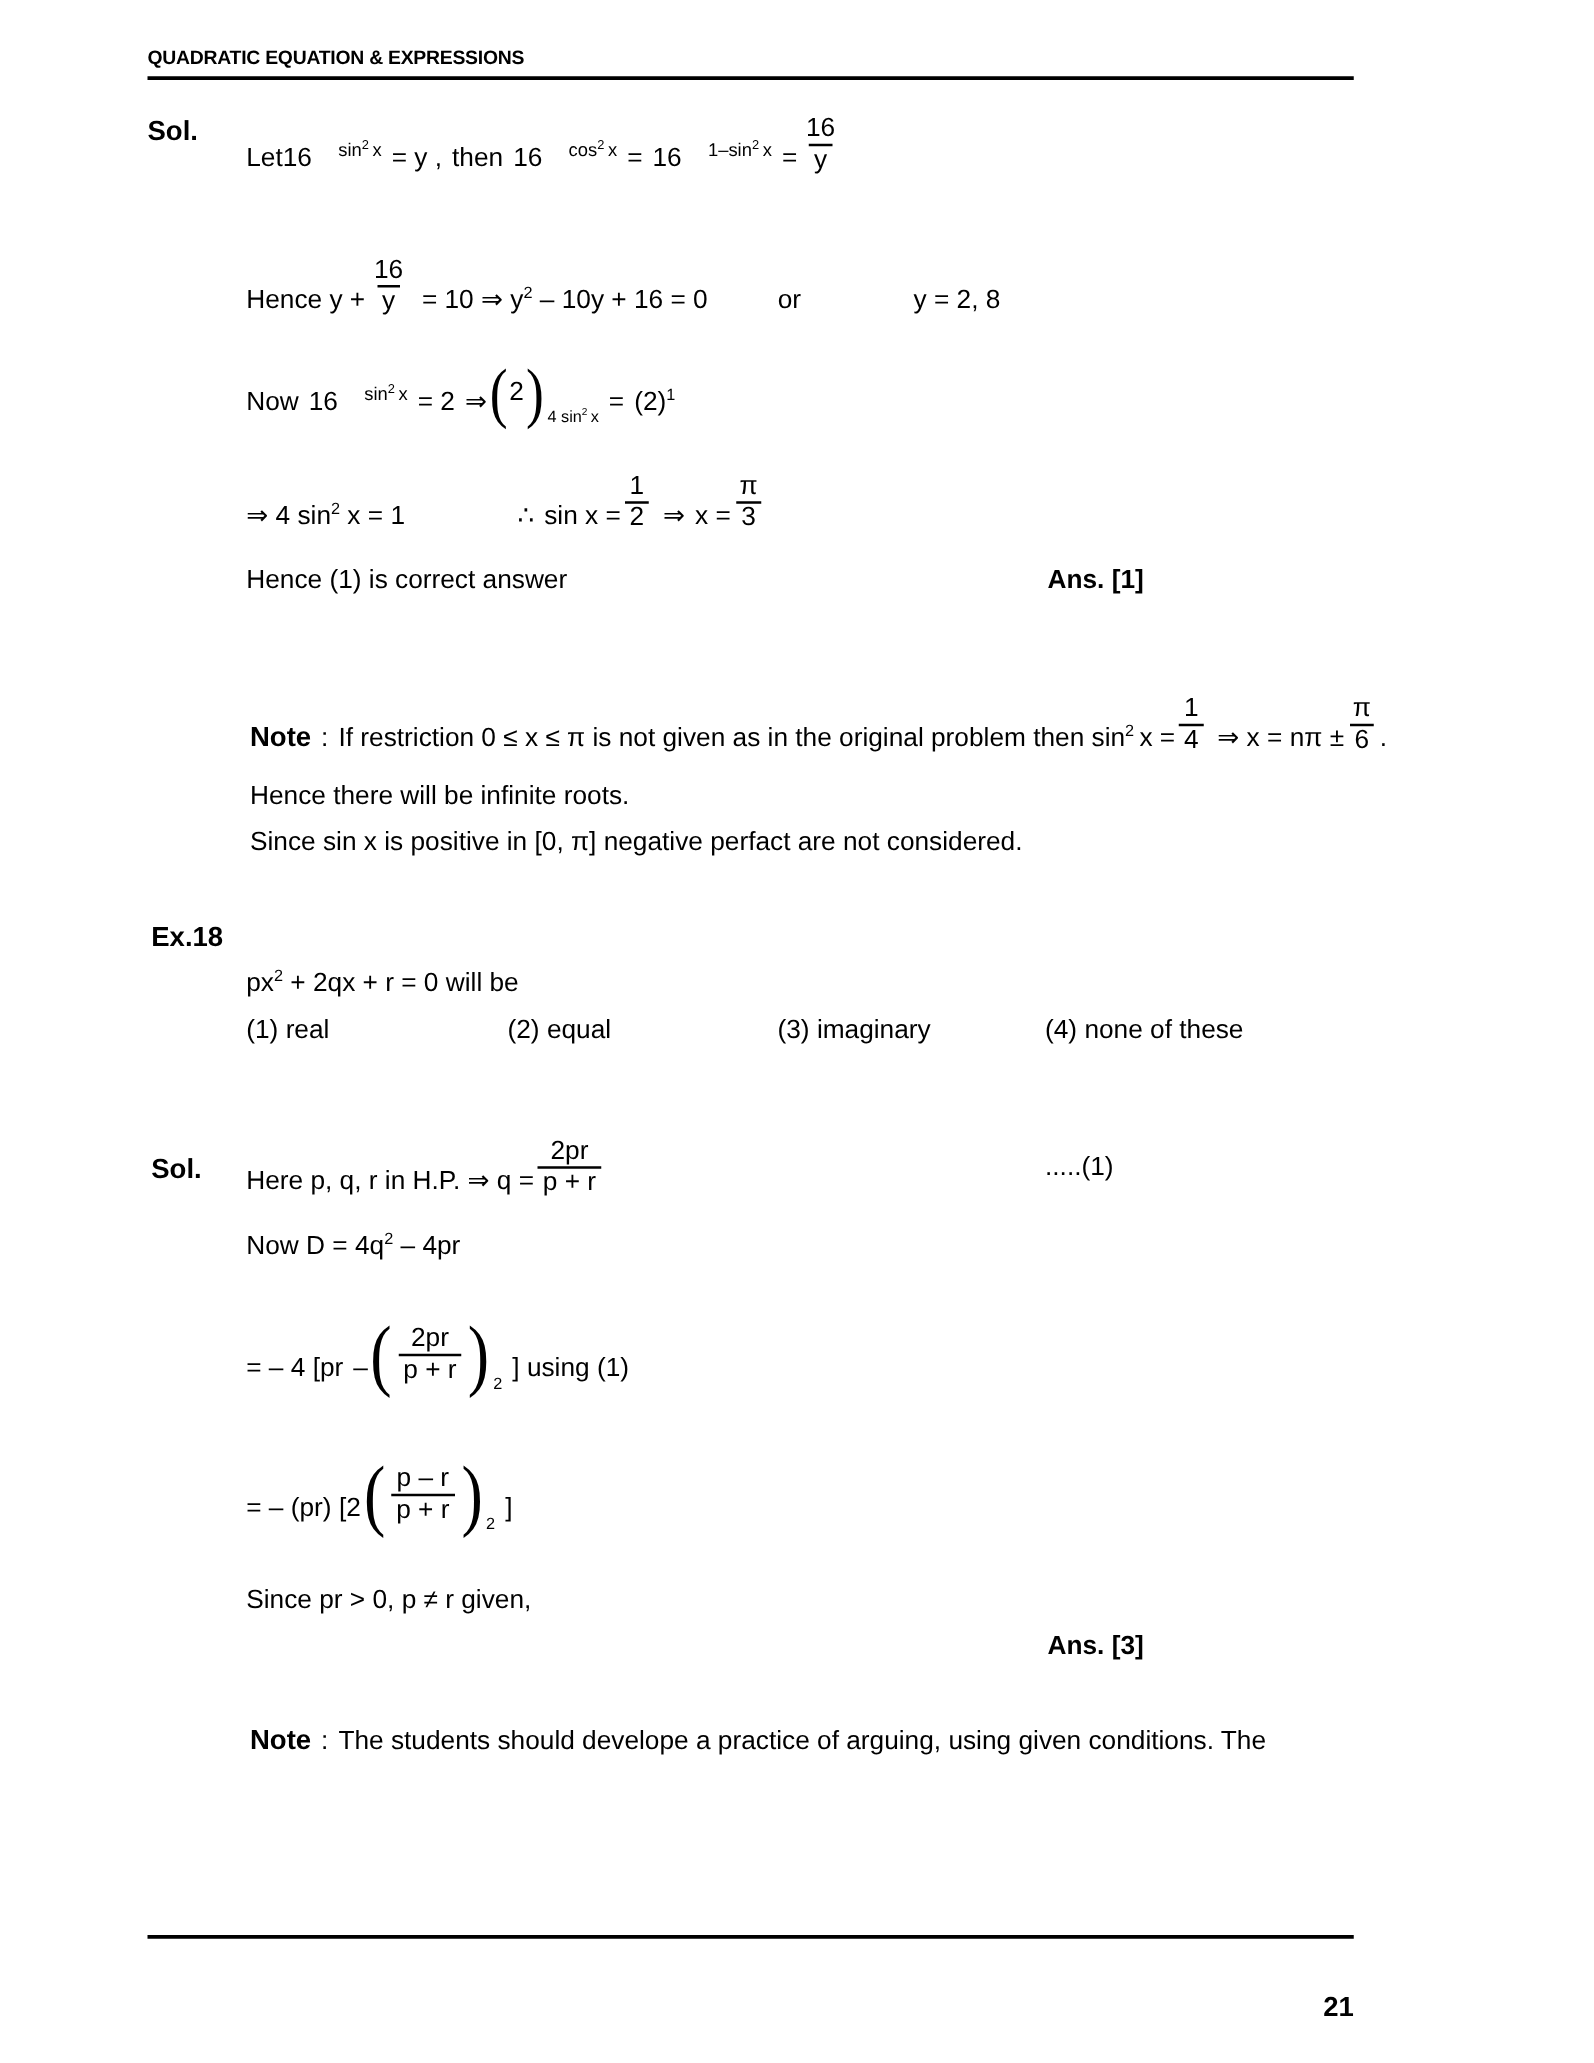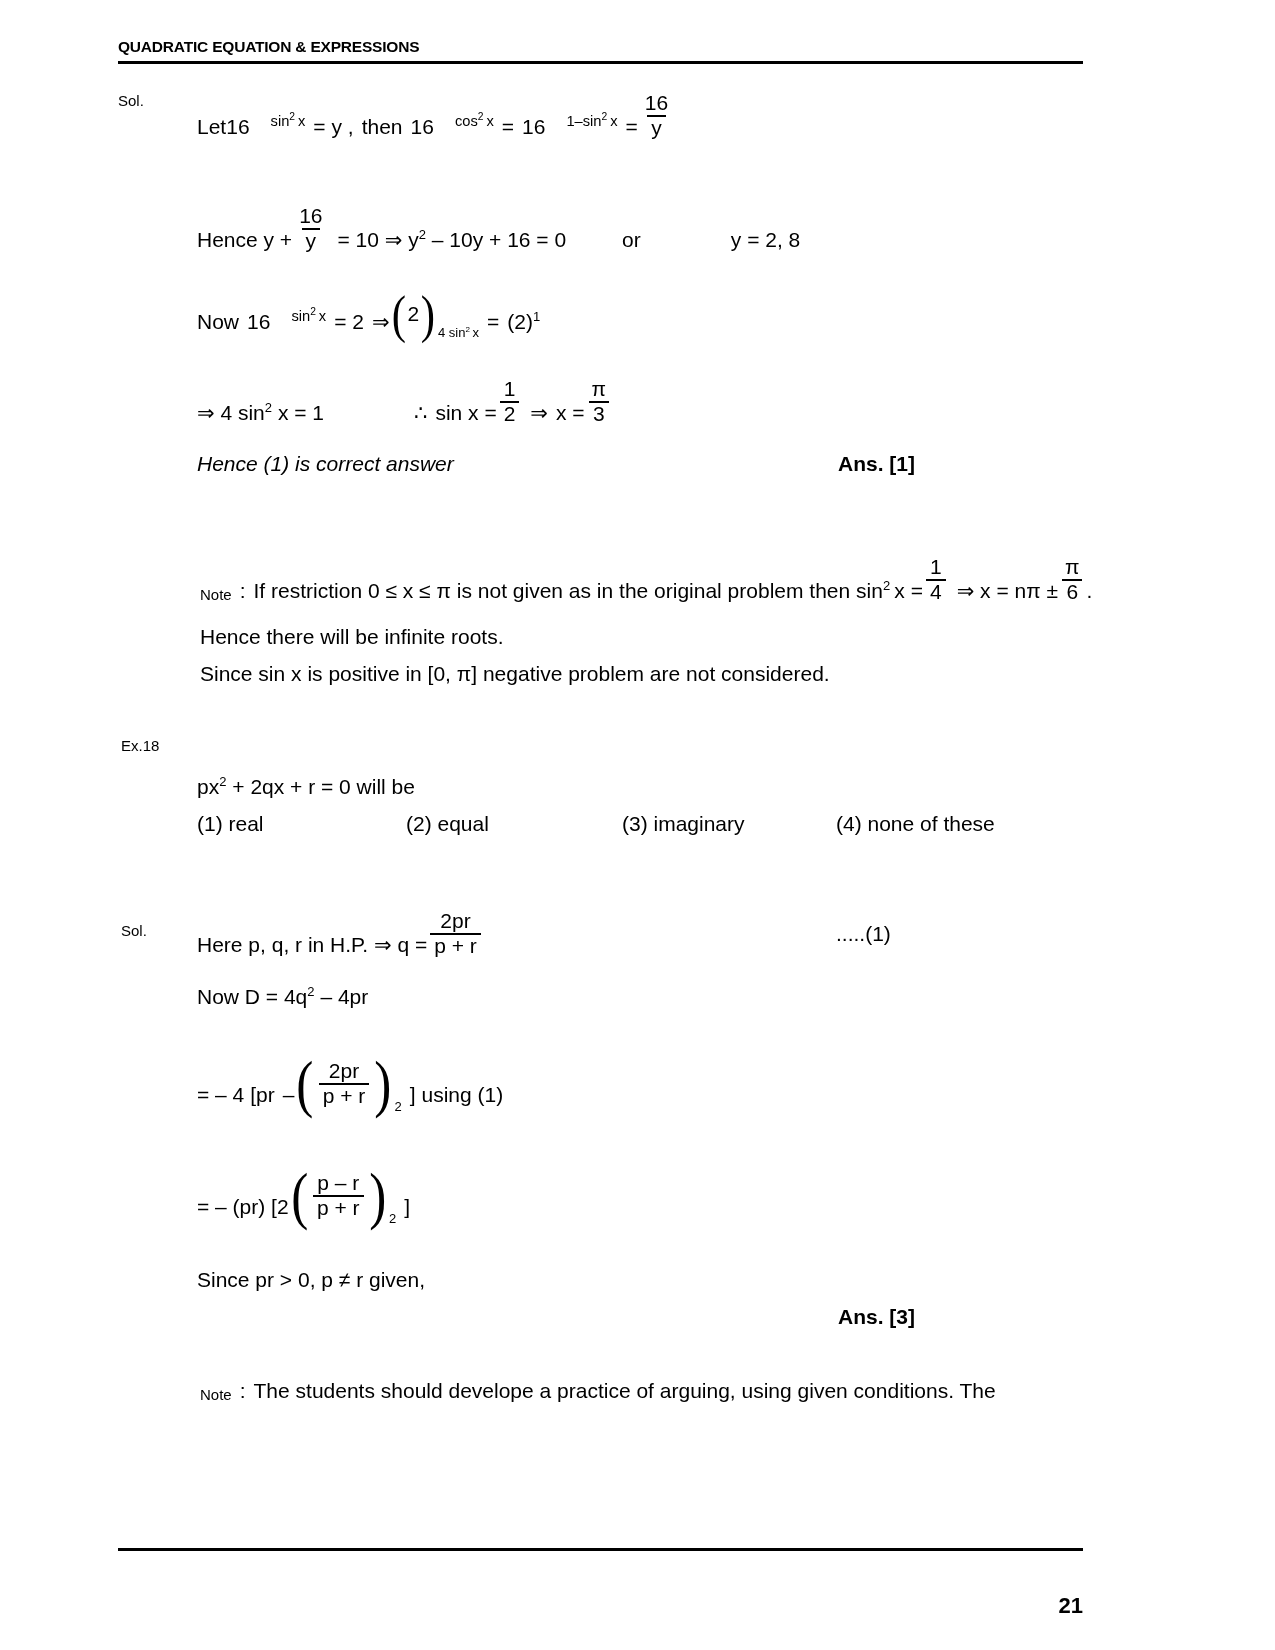--- a/index.html
+++ b/index.html
@@ -31,21 +31,21 @@
     position:absolute; left:118px; top:1548px; width:965px; height:2.6px;
     background:#000;
   }
   .page-number {
     position:absolute; left:0px; top:1556px; width:1083px;
     text-align:right; font-size:22px; font-weight:bold;margin-top:37px;
   }
 
   
   .blk { position:absolute; }
-  .label { font-size:15px; font-weight:normal; }
+  .label { font-size:22px; font-weight:bold; }
   .txt { font-size:21px; white-space:nowrap; }
   .row { display:flex; align-items:flex-end; white-space:nowrap; }
   sup.s { font-size:0.62em; vertical-align:super; line-height:0; }
   .sup-exp { font-size:0.70em; vertical-align:super; line-height:0;padding-left:21px; }
   .sup-exp sup.s { font-size:0.70em; }
 
   .frac {
     display:inline-flex; flex-direction:column; align-items:center;
     vertical-align:middle; margin:0 3px; line-height:1.08;
   }
@@ -173,21 +173,21 @@
       <span>⇒</span>
       <span class="sp-sm"></span>
       <span>x =</span>
       <span class="frac">
         <span class="num">π</span>
         <span class="den">3</span>
       </span>
     </span>
   </div>
 
-  <div class="blk txt" style="left:197px; top:452px;font-style:italic;">
+  <div class="blk txt" style="left:197px; top:452px;">
     <span>Hence (1) is correct answer</span>
   </div>
   <div class="blk ans" style="left:838px; top:452px;">
     <span>Ans. [1]</span>
   </div>
 
   <div class="blk txt" style="left:200px; top:556px;">
     <span class="row">
       <span class="label">Note</span>
       <span class="sp-sm"></span>
@@ -207,21 +207,21 @@
         <span class="den">6</span>
       </span>
       <span>.</span>
     </span>
   </div>
 
   <div class="blk txt" style="left:200px; top:625px;">
     <span>Hence there will be infinite roots.</span>
   </div>
   <div class="blk txt" style="left:200px; top:662px;">
-    <span>Since sin x is positive in [0, π] negative problem are not considered.</span>
+    <span>Since sin x is positive in [0, π] negative perfact are not considered.</span>
   </div>
 
   <div class="blk" style="left:121px; top:737px;">
     <span class="label">Ex.18</span>
   </div>
   <div class="blk txt" style="left:197px; top:775px;">
     <span class="nowrap">
       <span>px</span><sup class="s">2</sup> <span>+ 2qx + r = 0 will be</span>
     </span>
   </div>

